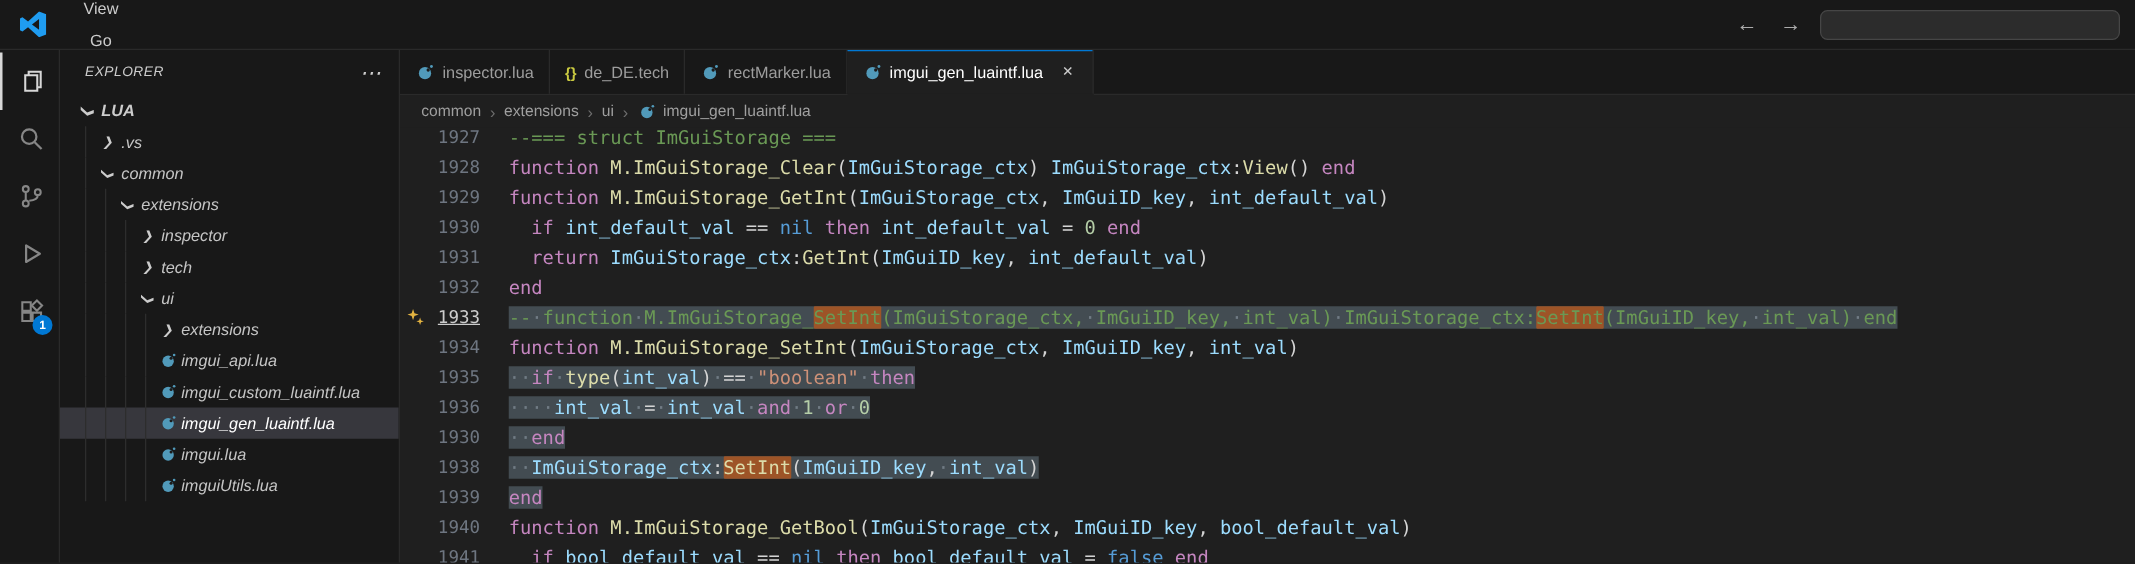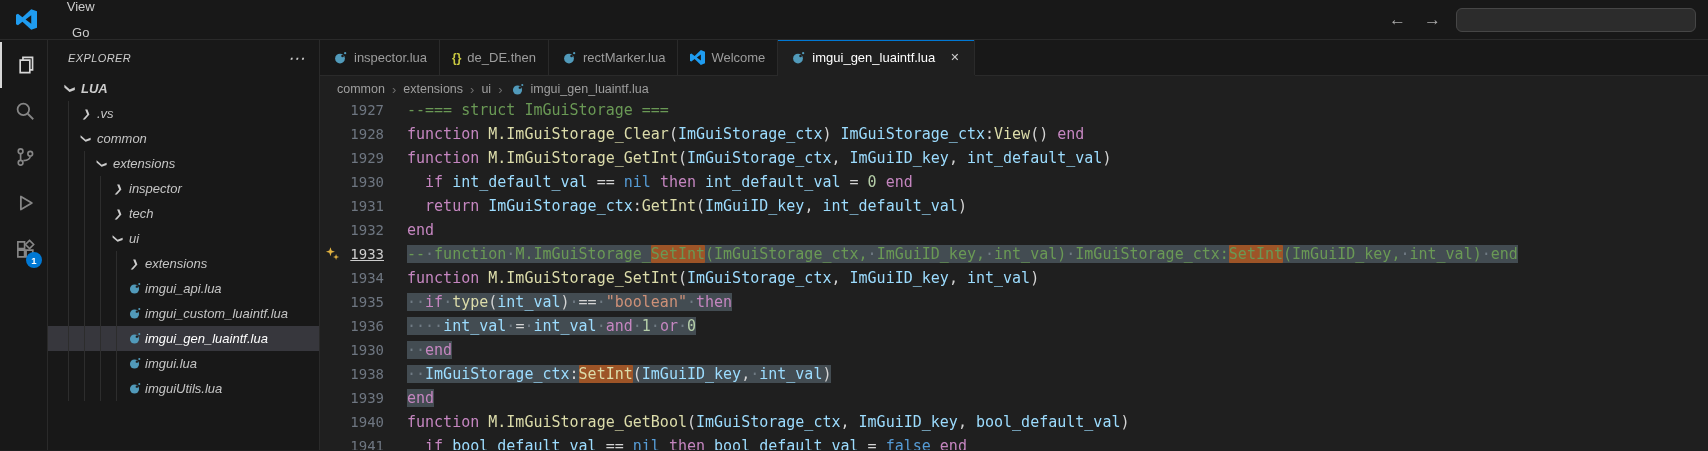--- a/index.html
+++ b/index.html
@@ -287,39 +287,31 @@
             <svg viewBox="0 0 16 16">
               <circle cx="8" cy="8.6" r="5.6" fill="#519aba"></circle>
               <circle cx="10.9" cy="5.7" r="1.5" fill="#1c1c1c"></circle>
               <circle cx="13.9" cy="2.5" r="1.3" fill="#519aba"></circle>
             </svg>
           </span>
           <span>inspector.lua</span>
         </div>
         <div class="tab">
           <span class="json-glyph">{}</span>
-          <span>de_DE.then</span>
+          <span>de_DE.tech</span>
         </div>
         <div class="tab">
           <span class="file-icon">
             <svg viewBox="0 0 16 16">
               <circle cx="8" cy="8.6" r="5.6" fill="#519aba"></circle>
               <circle cx="10.9" cy="5.7" r="1.5" fill="#1c1c1c"></circle>
               <circle cx="13.9" cy="2.5" r="1.3" fill="#519aba"></circle>
             </svg>
           </span>
           <span>rectMarker.lua</span>
-        </div>
-        <div class="tab">
-          <span class="logo-icon">
-            <svg viewBox="0 0 16 16">
-              <path fill="currentColor" fill-rule="evenodd" clip-rule="evenodd" d="M11.6 15.9 16 14.2V1.8L11.6.1 4.9 6.3 1.5 3.7 0 4.4v7.2l1.5.7 3.4-2.6 6.7 6.2ZM11.6 4.7 7.3 8l4.3 3.3Z"></path>
-            </svg>
-          </span>
-          <span>Welcome</span>
         </div>
         <div class="tab active">
           <span class="file-icon">
             <svg viewBox="0 0 16 16">
               <circle cx="8" cy="8.6" r="5.6" fill="#519aba"></circle>
               <circle cx="10.9" cy="5.7" r="1.5" fill="#1c1c1c"></circle>
               <circle cx="13.9" cy="2.5" r="1.3" fill="#519aba"></circle>
             </svg>
           </span>
           <span>imgui_gen_luaintf.lua</span>

